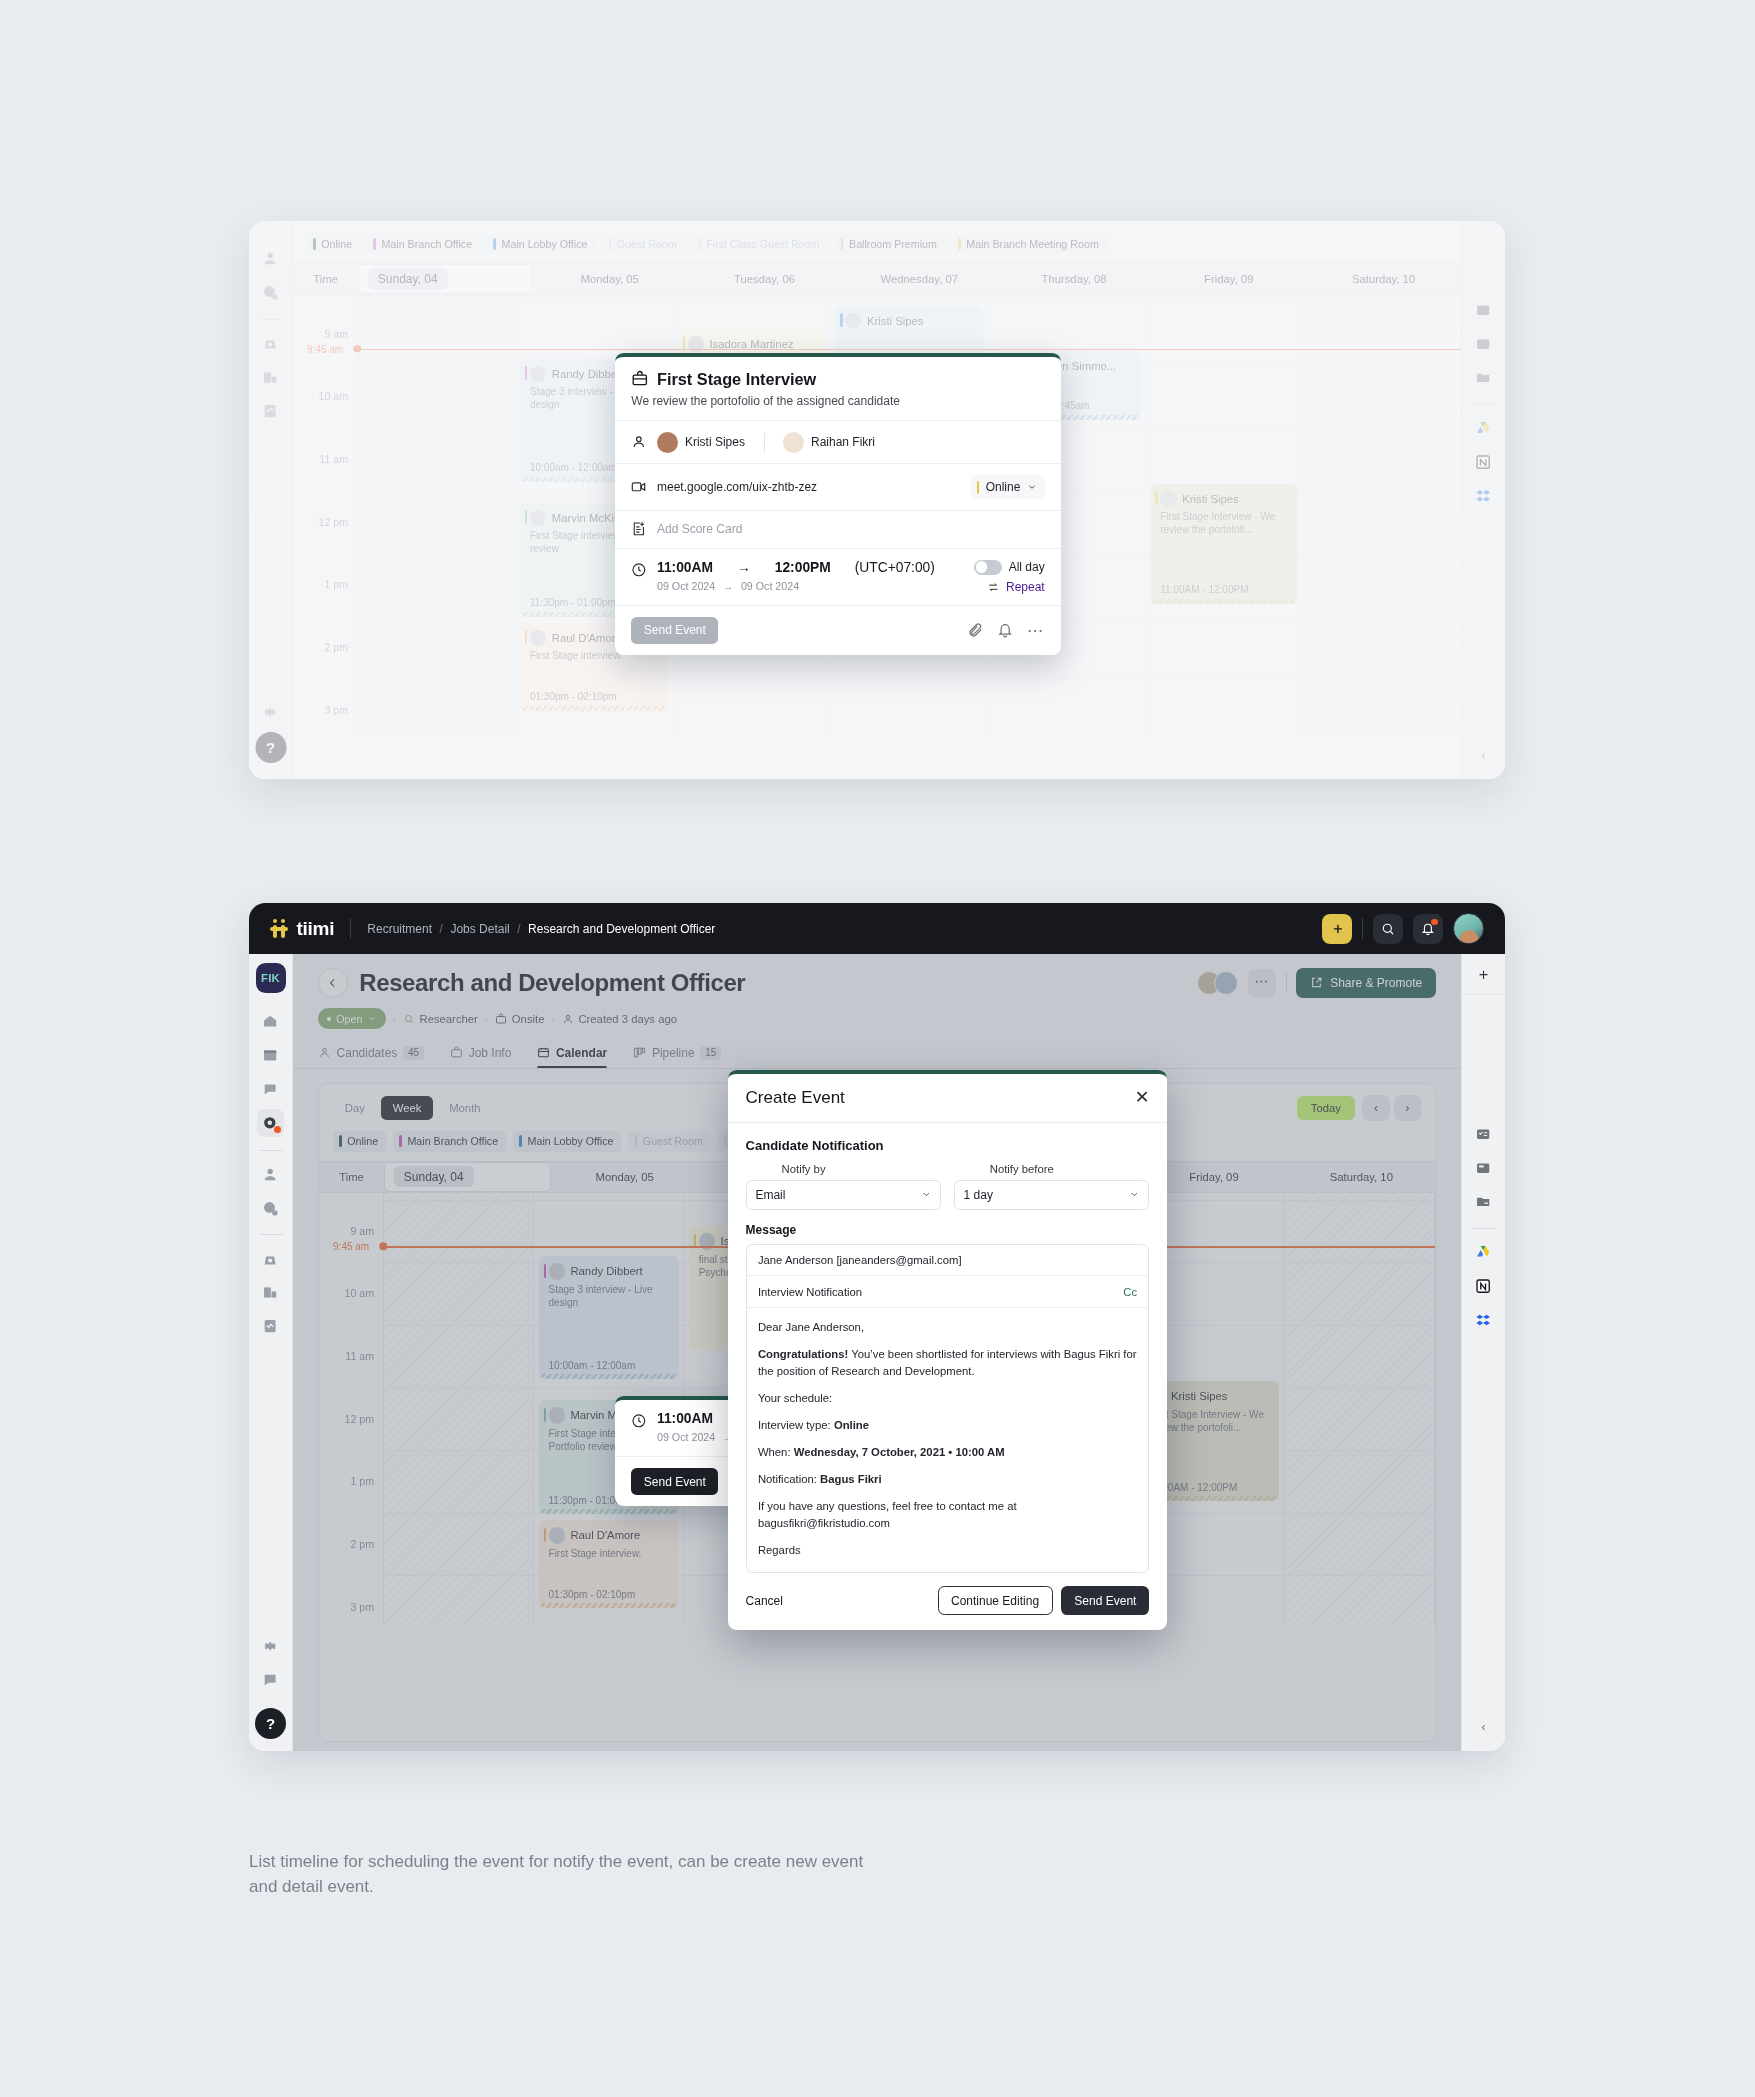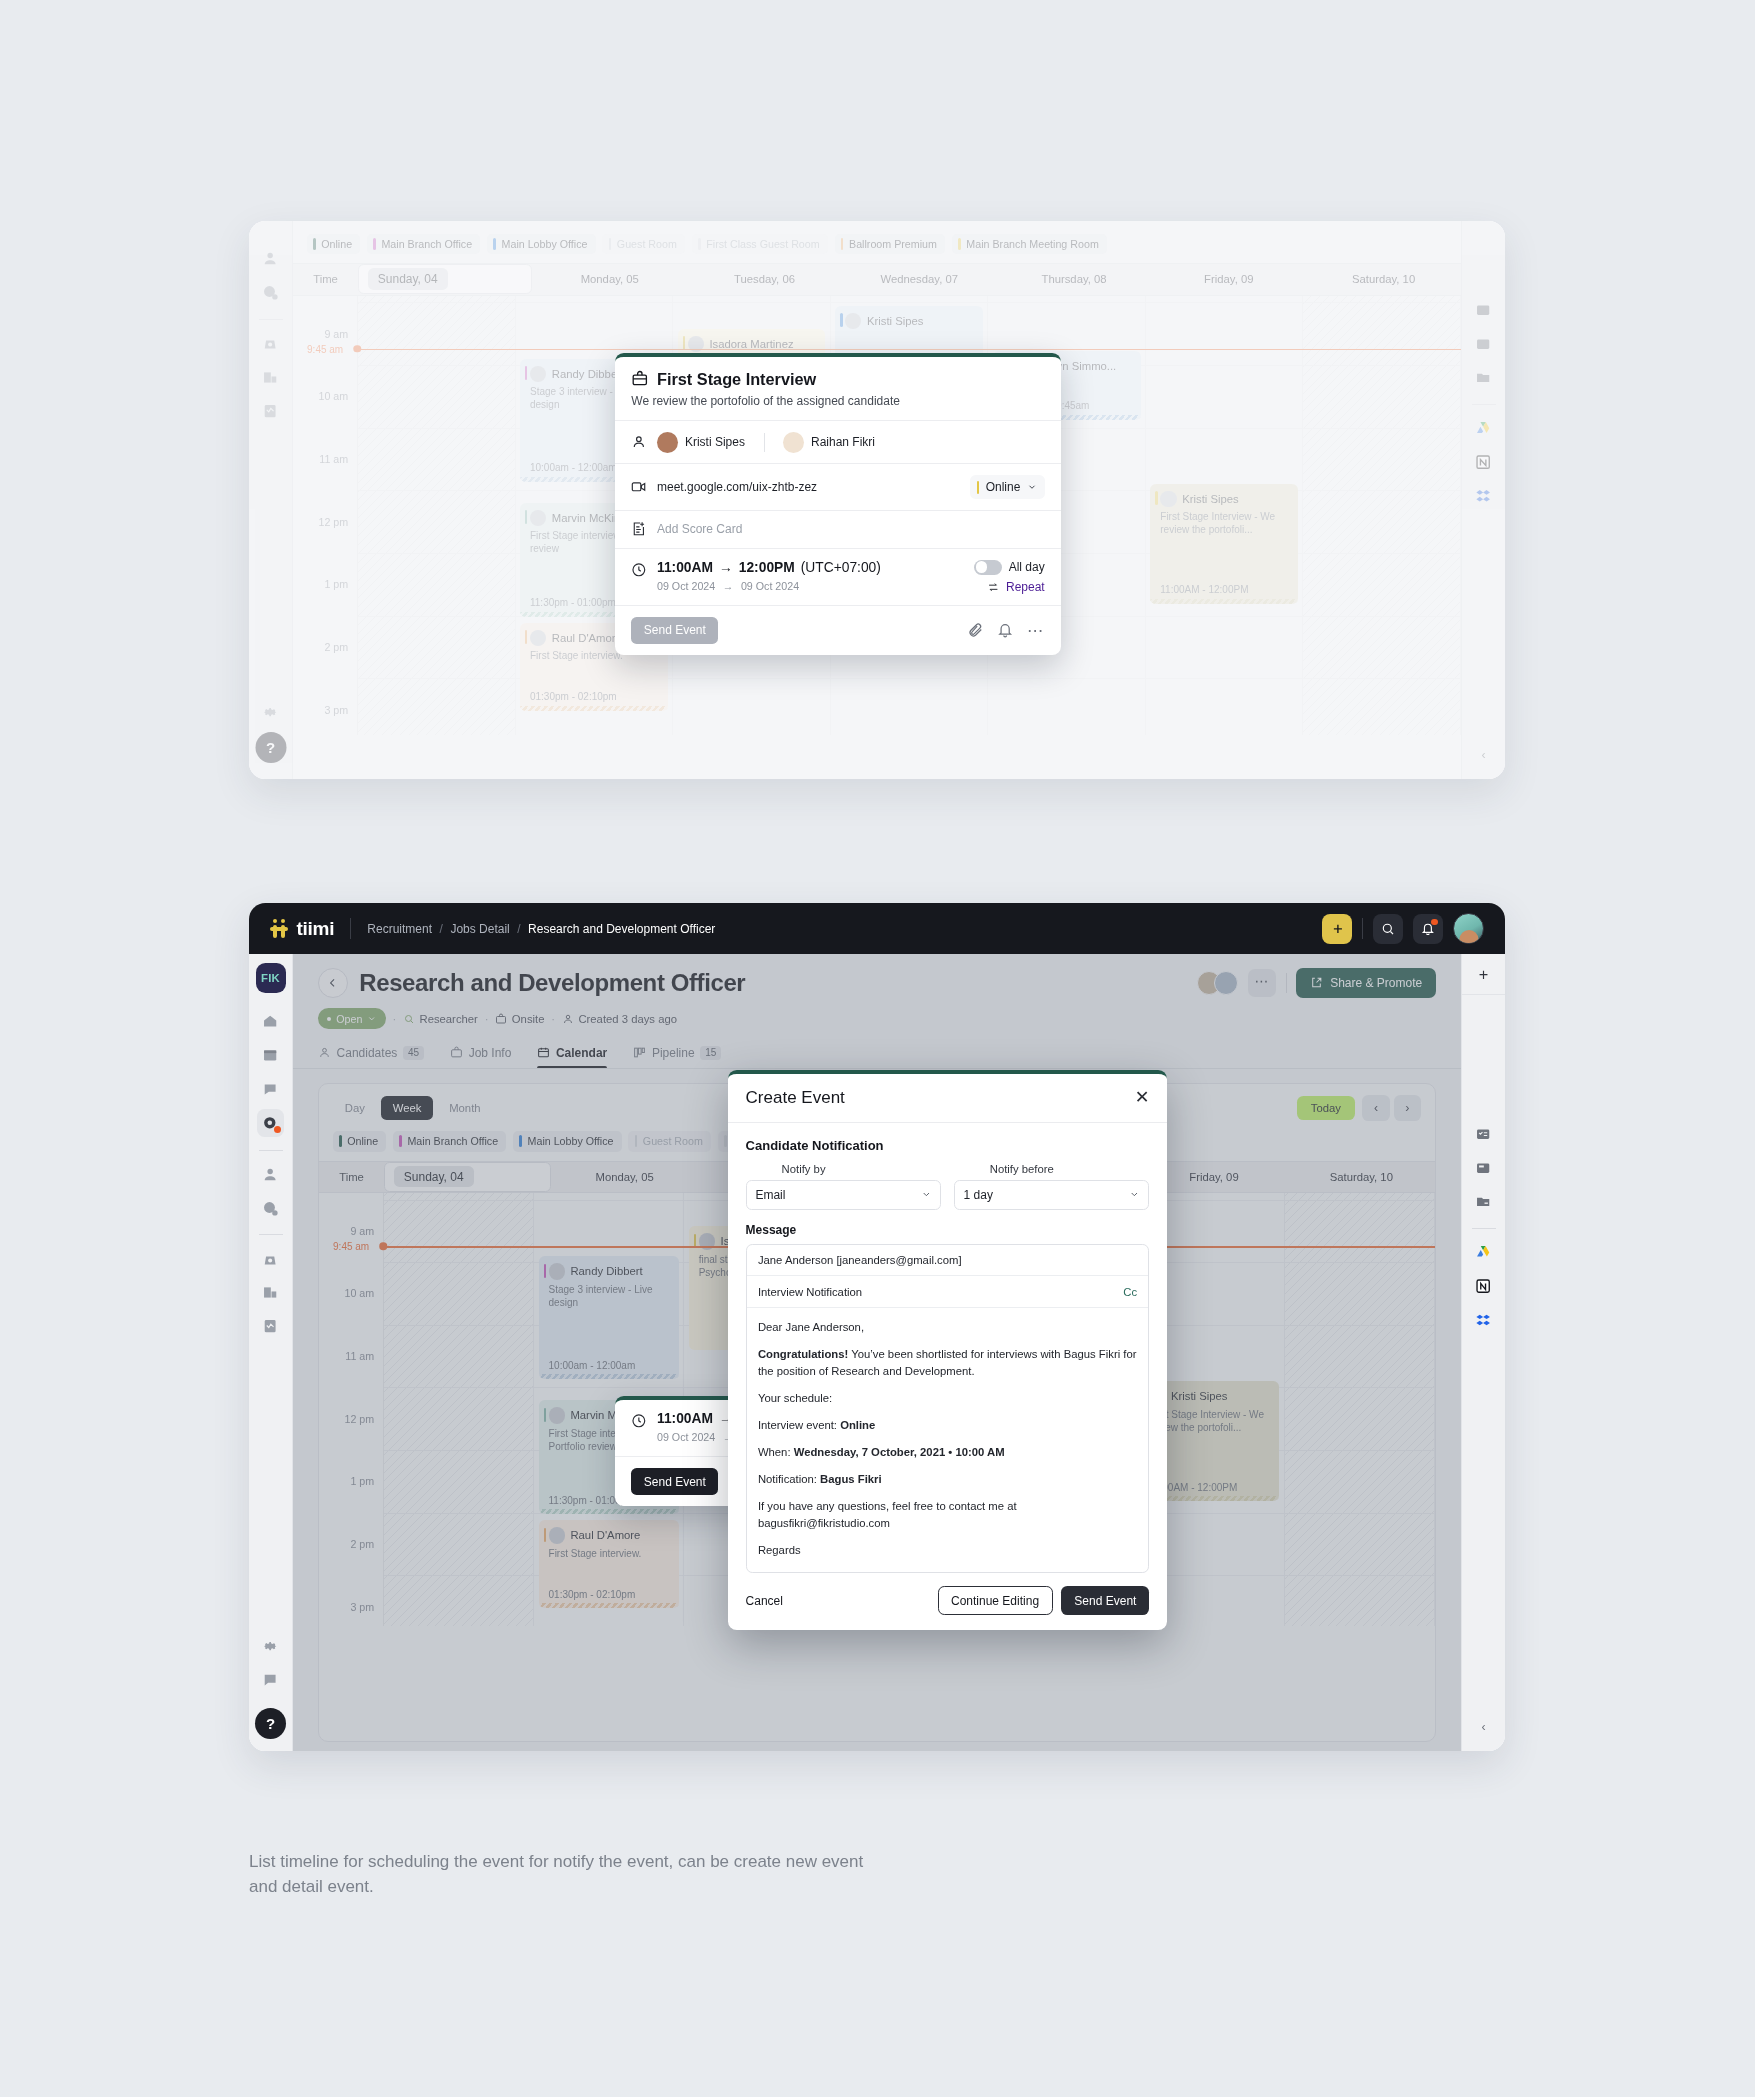--- a/index.html
+++ b/index.html
@@ -202,21 +202,21 @@
   .evpop-title { display: flex; align-items: center; gap: 8.1px; font-size: 16.3px; font-weight: 700; color: #15171d; }
   .evpop-sub { font-size: 12px; color: #454a53; margin-top: 5px; }
   .evrow { display: flex; align-items: center; gap: 10px; padding: 10.7px 16.3px; border-bottom: 0.6px solid #ecedf0; position: relative; }
   .person { display: flex; align-items: center; gap: 6.9px; font-size: 12px; color: #1d2027; }
   .person .pav { width: 21px; height: 21px; border-radius: 50%; background: #c9a18c; }
   .pdiv { width: 0.6px; height: 19px; background: #e2e4e8; margin: 0 8.8px; }
   .evlink { font-size: 12px; color: #1d2027; }
   .online-sel { margin-left: auto; background: #f6f7f9; border-radius: 5.6px; padding: 5px 8.1px 5px 6.9px; display: flex; align-items: center; gap: 6.3px; font-size: 12px; color: #1d2027; }
   .online-sel .bar { width: 2.5px; height: 13px; background: #e3c646; border-radius: 1.9px; }
   .scorecard { color: #9aa0a9; font-size: 12px; }
-  .timebig { font-size: 13.8px; font-weight: 700; color: #15171d; display: flex; align-items: flex-start; gap: 6px; }
+  .timebig { font-size: 13.8px; font-weight: 700; color: #15171d; display: flex; align-items: flex-start; gap: 24px; }
   .timesub { font-size: 10.7px; color: #8d929b; margin-top: 5px; display: flex; align-items: center; gap: 7.5px; }
   .tgl { width: 27.6px; height: 15px; border-radius: 8.8px; background: #c6cad1; position: relative; }
   .tgl::after { content:''; position:absolute; left: 1.9px; top: 1.9px; width: 11.3px; height: 11.3px; border-radius: 50%; background: #fff; }
   .allday { display: flex; align-items: center; gap: 6.9px; font-size: 12px; color: #1d2027; }
   .repeat { display: flex; align-items: center; gap: 6.3px; font-size: 12px; color: #4c1d95; justify-content: flex-end; margin-top: 5.6px; }
   .evfoot { display: flex; align-items: center; padding: 11.3px 16.3px; }
   .send-dim { background: #aeb2bb; color: #fff; border-radius: 5.6px; padding: 6.3px 12.5px; font-size: 12px; }
   .send-dark { background: #1d1f26; color: #fff; border-radius: 5.6px; padding: 6.3px 12.5px; font-size: 12px; }
   .foot-icons { margin-left: auto; display: flex; align-items: center; gap: 13.8px; color: #6b707a; }
 
@@ -1215,21 +1215,21 @@
           <div class="msgbox">
             <div class="msg-to">Jane Anderson [janeanders@gmail.com]</div>
             <div class="msg-subj">
               <span>Interview Notification</span>
               <span class="cc">Cc</span>
             </div>
             <div class="msg-body">
               <p>Dear Jane Anderson,</p>
               <p><b>Congratulations!</b><span> You’ve been shortlisted for interviews with Bagus Fikri for the position of Research and Development.</span></p>
               <p>Your schedule:</p>
-              <p><span>Interview event: </span><b>Online</b></p>
+              <p><span>Interview type: </span><b>Online</b></p>
               <p><span>When: </span><b>Wednesday, 7 October, 2021  •  10:00 AM</b></p>
               <p><span>Notification: </span><b>Bagus Fikri</b></p>
               <p>If you have any questions, feel free to contact me at bagusfikri@fikristudio.com</p>
               <p>Regards</p>
             </div>
           </div>
         </div>
 
         <div class="modal-foot">
           <span class="btn-ghost">Cancel</span>

